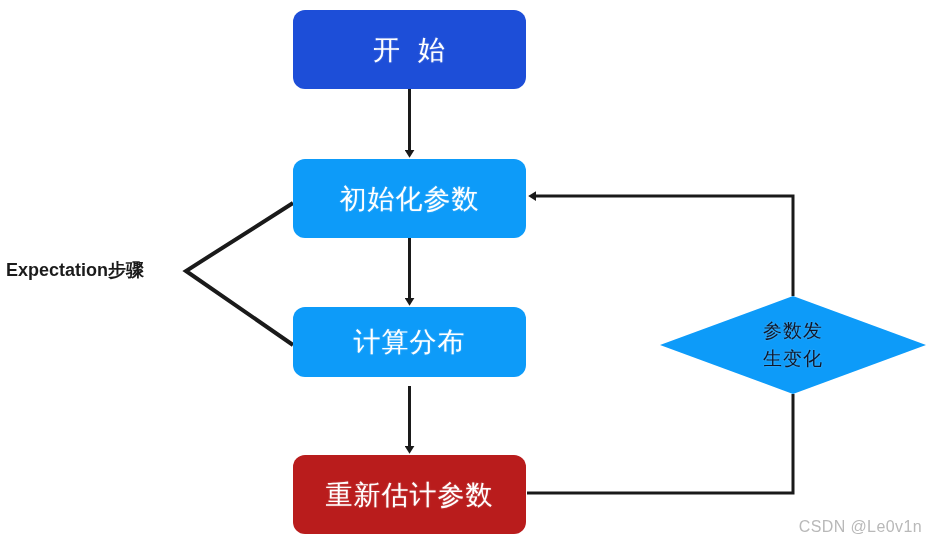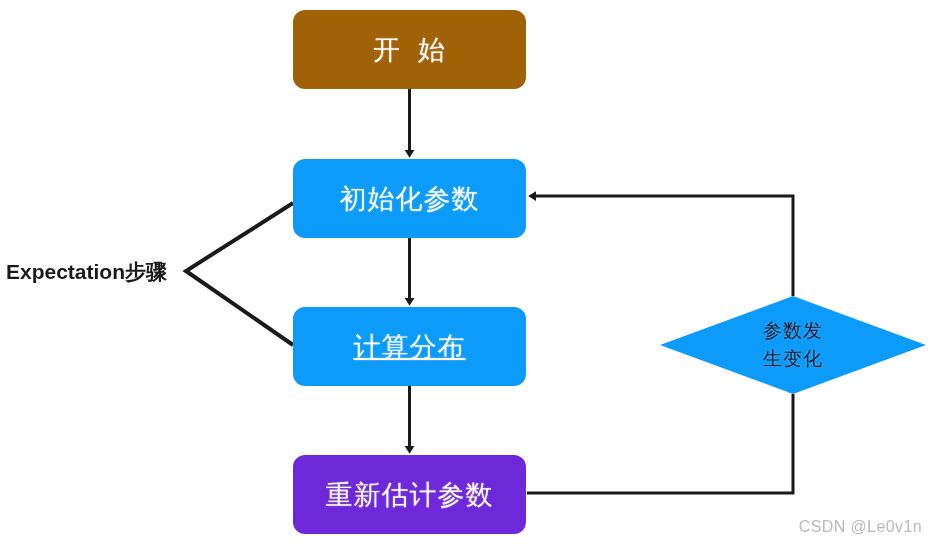--- a/index.html
+++ b/index.html
@@ -42,21 +42,21 @@
     box-sizing: border-box;
     color: #ffffff;
     font-size: 27px;
     letter-spacing: 1px;
     text-shadow: 0 0 2px rgba(255,255,255,0.35);
     white-space: pre;
   }
 
   #node-start       { left: 293px; top: 10px;  width: 233px; height: 79px; }
   #node-init        { left: 293px; top: 159px; width: 233px; height: 79px; }
-  #node-distribute  { left: 293px; top: 307px; width: 233px; height: 79px; text-decoration: underline; }
+  #node-distribute  { left: 293px; top: 307px; width: 233px; height: 70px; }
   #node-reestimate  { left: 293px; top: 455px; width: 233px; height: 79px; }
 
   
   #node-decision {
     position: absolute;
     left: 660px;
     top: 296px;
     width: 266px;
     height: 98px;
   }
@@ -77,21 +77,21 @@
     font-size: 19px;
     line-height: 1.45;
     letter-spacing: 1px;
     text-shadow: 0 0 2px rgba(255,255,255,0.35);
   }
 
   
   .step-label {
     position: absolute;
     color: #1b1b1b;
-    font-size: 21px;
+    font-size: 18px;
     font-weight: bold;
     white-space: nowrap;
   }
   #label-expectation  { left: 6px;  top: 258px; }
   #label-maximization { left: 6px;  top: 479px; }
 
   
   #watermark {
     position: absolute;
     right: 10px;
@@ -123,27 +123,27 @@
 
     <line x1="409.5" y1="386" x2="409.5" y2="449" stroke="#1a1a1a" stroke-width="3" marker-end="url(#arrow-down)"></line>
 
     <polyline points="527,493 793,493 793,394" fill="none" stroke="#1a1a1a" stroke-width="3"></polyline>
 
     <polyline points="793,296 793,196 533,196" fill="none" stroke="#1a1a1a" stroke-width="3" marker-end="url(#arrow-left)"></polyline>
 
     <polyline points="293,203 186,271 293,345" fill="none" stroke="#1a1a1a" stroke-width="4" stroke-linejoin="miter" stroke-linecap="butt"></polyline>
   </svg>
 
-  <div class="node-box" id="node-start" style="background:#a16207">开  始</div>
+  <div class="node-box" id="node-start" style="background:#1d4ed8">开  始</div>
 
   <div class="node-box" id="node-init" style="background:#0d9bf9">初始化参数</div>
 
   <div class="node-box" id="node-distribute" style="background:#0d9bf9">计算分布</div>
 
-  <div class="node-box" id="node-reestimate" style="background:#6d28d9">重新估计参数</div>
+  <div class="node-box" id="node-reestimate" style="background:#b91c1c">重新估计参数</div>
 
   <div id="node-decision">
     <svg class="diamond-shape" viewBox="0 0 266 98" preserveAspectRatio="none" xmlns="http://www.w3.org/2000/svg">
       <polygon points="133,0 266,49 133,98 0,49" fill="#0d9bf9"></polygon>
     </svg>
     <div class="diamond-text">
       <span>参数发</span>
       <span>生变化</span>
     </div>
   </div>

